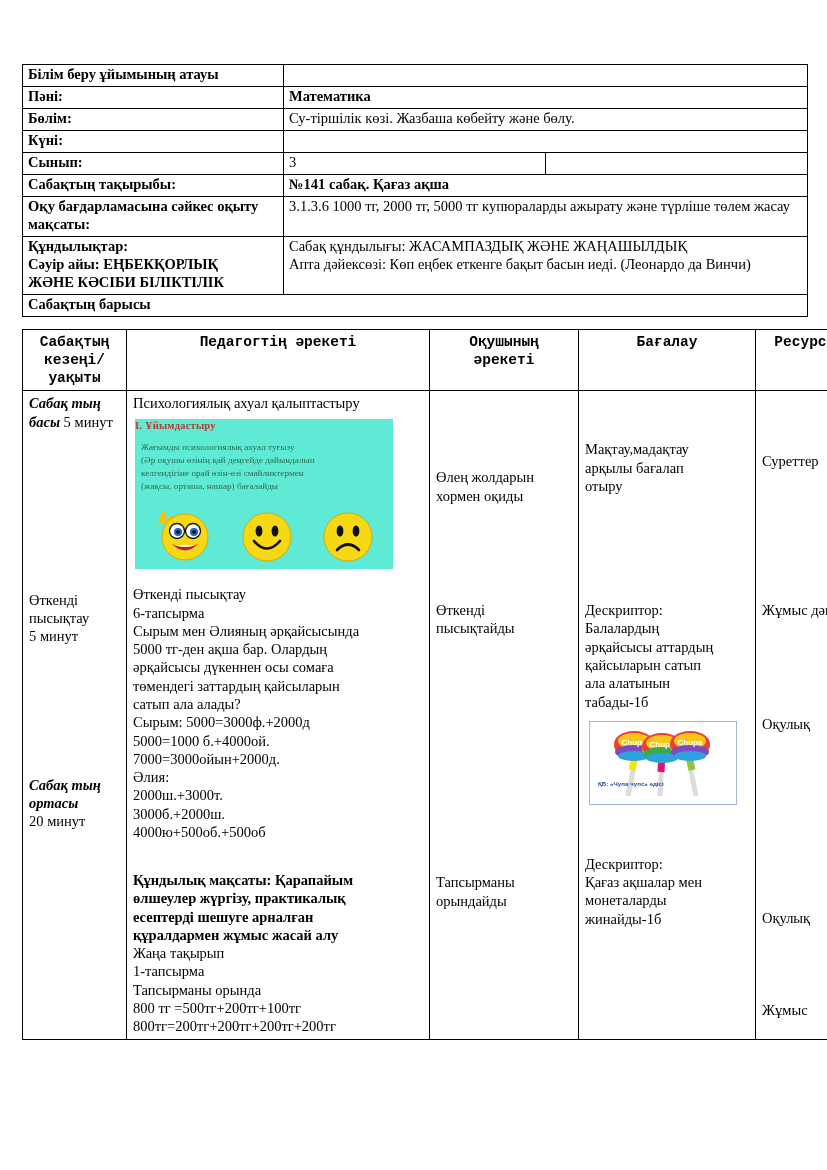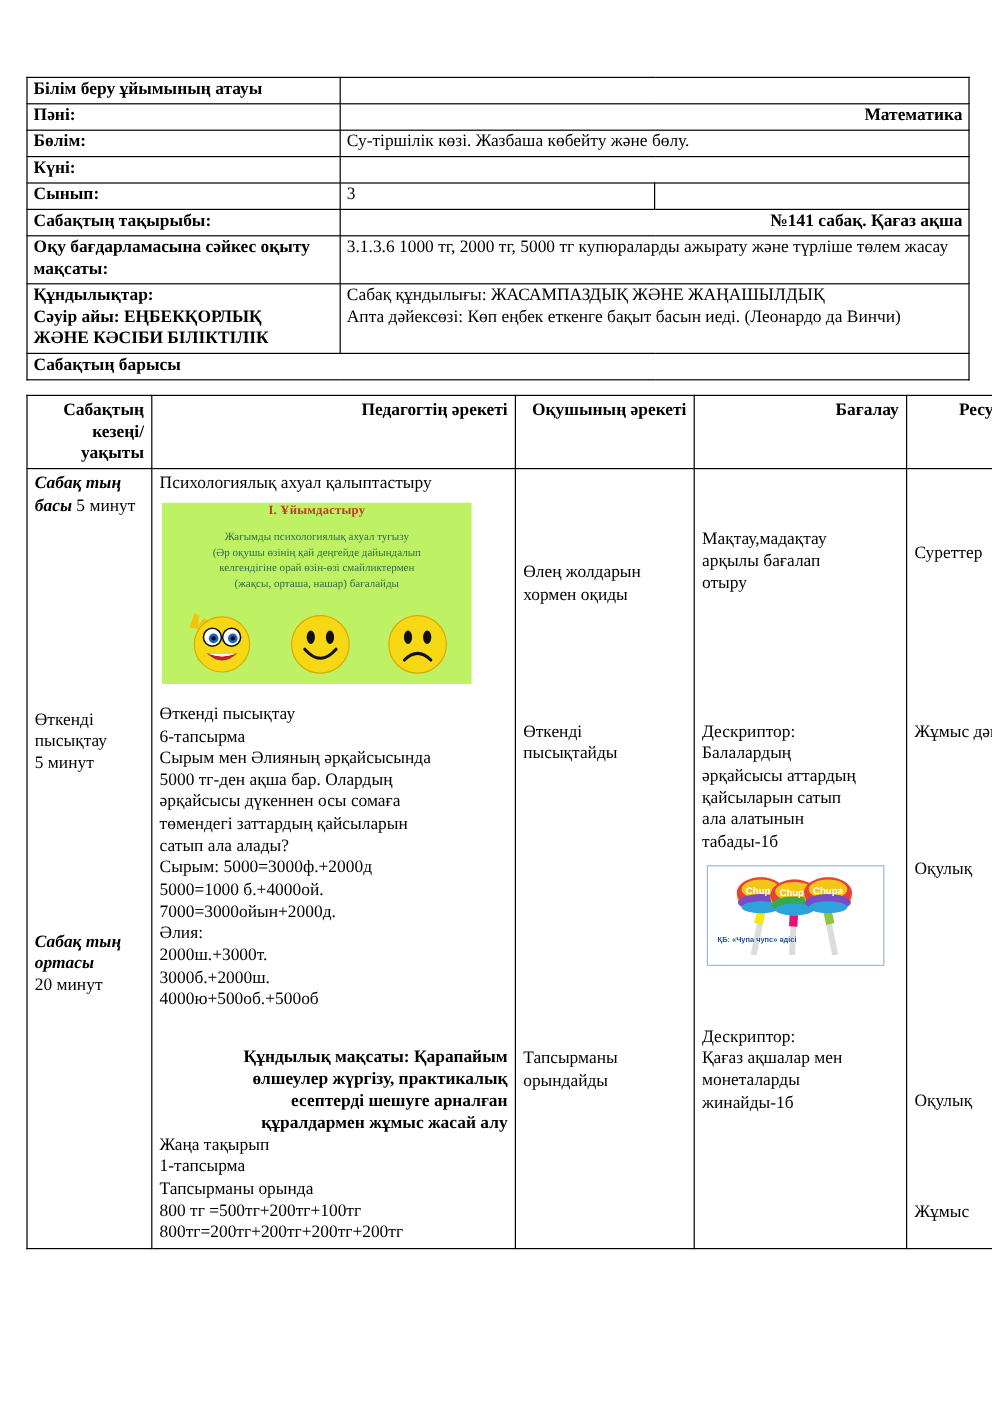--- a/index.html
+++ b/index.html
@@ -28,21 +28,21 @@
     width: 786px;
     table-layout: fixed;
   }
   table.doc td {
     border: 1px solid #000000;
     vertical-align: top;
     padding: 1px 5px 2px 5px;
     font-size: 14.5px;
     line-height: 1.24;
   }
-  .b { font-weight: bold; text-align: right; }
+  .b { font-weight: bold; }
   .label { font-weight: bold; font-size: 14.7px; }
   .it-b { font-weight: bold; font-style: italic; }
 
   
   .meta-key { width: 250px; margin-top: 28px; }
   .meta-val-split { width: 293px; }
   .meta-val-split2 { width: 243px; }
 
   
   table.body-tbl {
@@ -51,35 +51,35 @@
     table-layout: fixed;
     margin-top: 0;
   }
   table.body-tbl td {
     border: 1px solid #000000;
     vertical-align: top;
     padding: 3px 6px 3px 6px;
     font-size: 14.5px;
     line-height: 1.26;
   }
-  thead td { text-align: right; font-weight: bold; padding-top: 5px; }
+  thead td { text-align: center; font-weight: bold; padding-top: 5px; font-family: Liberation Mono, monospace; }
   .c-stage { width: 91px; }
   .c-teacher { width: 290px; }
   .c-student { width: 136px; }
   .c-assess { width: 164px; margin-top: 25px; }
   .c-res { width: 103px; }
 
   .stage-cell { font-size: 14.5px; }
 
   
   .slide-img {
     width: 258px;
     margin: 6px 0 4px 2px;
-    background: #bef264;
-    text-align: center;
+    background: #5eead4;
+    text-align: left;
     font-family: "Liberation Serif", serif;
   }
   .slide-title {
     color: #c0392b;
     font-weight: bold;
     font-size: 10.5px;
     letter-spacing: .2px;
     margin: 6px 0 9px 0;
   }
   .slide-body {

